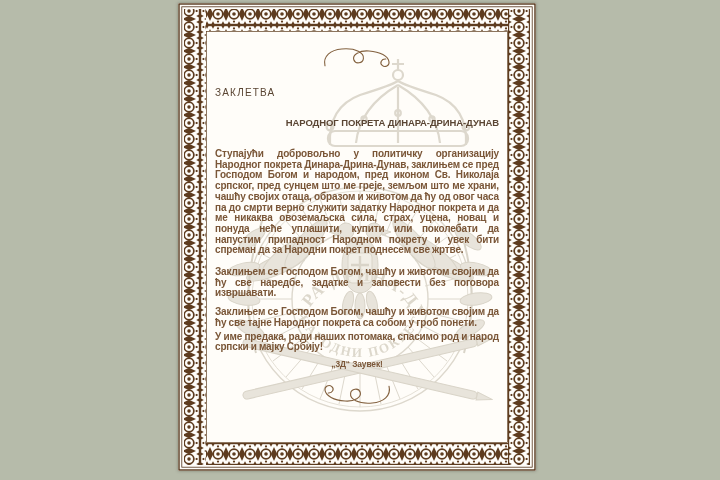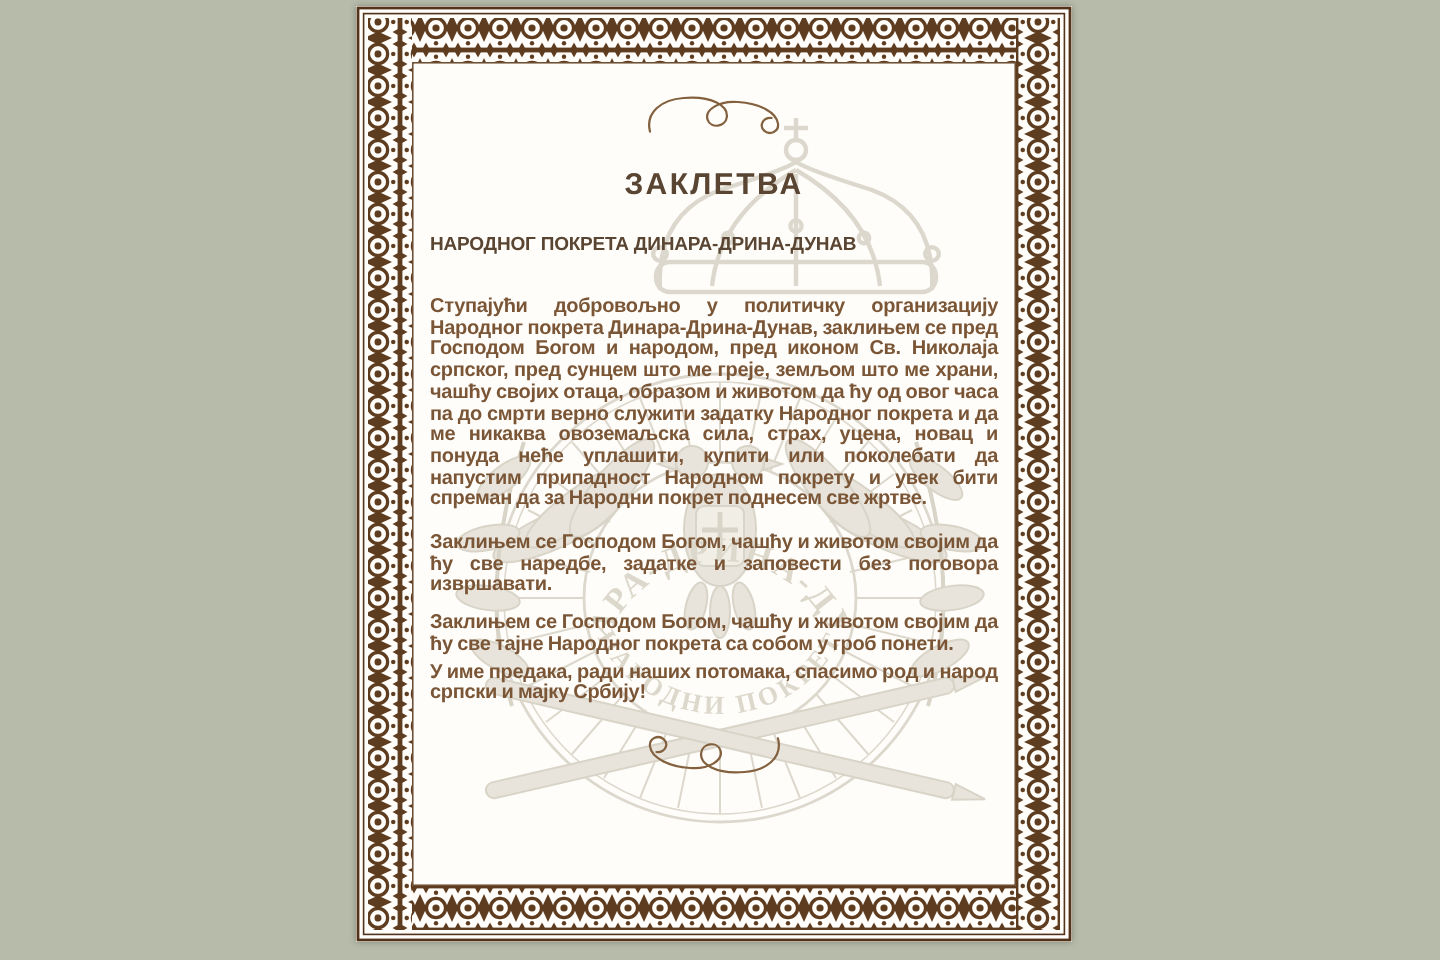--- a/index.html
+++ b/index.html
@@ -16,26 +16,26 @@
   }
   .layer{position:absolute;left:0;top:0;width:100%;height:100%;}
   .content{
     position:absolute;left:28px;top:28px;right:28px;bottom:28px;
     padding:0 9px;
     color:#7a5637;
   }
   .flourish{display:block;margin:14px auto 0;width:86px;height:24px;}
   .flourish.bottom{margin-top:13px;transform:rotate(180deg);}
   h1.title{
-    margin:17px 0 0;text-align:center;
-    font-size:15px;font-weight:bold;letter-spacing:1.2px;
+    margin:17px 0 0;text-align:left;
+    font-size:10px;font-weight:normal;letter-spacing:1.2px;
     color:#5a4533;line-height:13px;
   }
   h2.subtitle{
-    margin:17px 0 14px;text-align:left;
+    margin:17px 0 14px;text-align:right;
     font-size:9.5px;font-weight:bold;letter-spacing:-0.1px;
     color:#5a4533;line-height:13px;
   }
   p.oath{
     margin:0;text-align:justify;
     font-size:10px;font-weight:bold;line-height:10.7px;
     letter-spacing:-0.15px;word-spacing:-0.4px;
   }
   p.p1{margin-top:20px;}
   p.p2{margin-top:11px;}
@@ -195,20 +195,21 @@
 
       <h1 class="title">ЗАКЛЕТВА</h1>
 
       <h2 class="subtitle">НАРОДНОГ ПОКРЕТА ДИНАРА-ДРИНА-ДУНАВ</h2>
 
       <p class="oath p1">Ступајући добровољно у политичку организацију Народног покрета Динара-Дрина-Дунав, заклињем се пред Господом Богом и народом, пред иконом Св. Николаја српског, пред сунцем што ме греје, земљом што ме храни, чашћу својих отаца, образом и животом да ћу од овог часа па до смрти верно служити задатку Народног покрета и да ме никаква овоземаљска сила, страх, уцена, новац и понуда неће уплашити, купити или поколебати да напустим припадност Народном покрету и увек бити спреман да за Народни покрет поднесем све жртве.</p>
       <p class="oath p2">Заклињем се Господом Богом, чашћу и животом својим да ћу све наредбе, задатке и заповести без поговора извршавати.</p>
       <p class="oath p3">Заклињем се Господом Богом, чашћу и животом својим да ћу све тајне Народног покрета са собом у гроб понети.</p>
       <p class="oath p5">У име предака, ради наших потомака, спасимо род и народ српски и мајку Србију!</p>
 
+      <p class="center slogan">„3Д“ Заувек!</p>
 
       <svg class="flourish bottom" viewBox="0 0 90 30" xmlns="http://www.w3.org/2000/svg" aria-hidden="true">
         <path d="M5 26 C2 14 12 6 26 5 C44 3.5 54 10 53 17 C52.3 23 43 24.5 41 18.5 C39 12.5 48 6.5 60 7.5 C74 8.5 84 14 85 21 C85.7 26 80 28.5 76.5 25.5 C73 22.5 75.5 17 81 17.5" fill="none" stroke="#83613f" stroke-width="1.4" stroke-linecap="round"></path>
       </svg>
     </div>
 
   </div>
 </div>
 
 </body></html>

